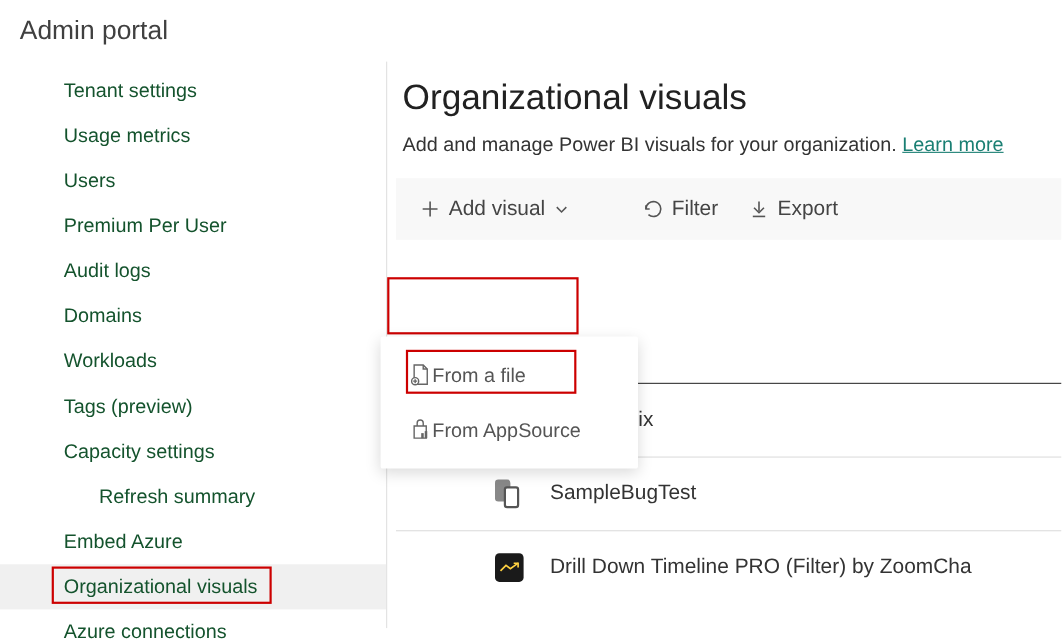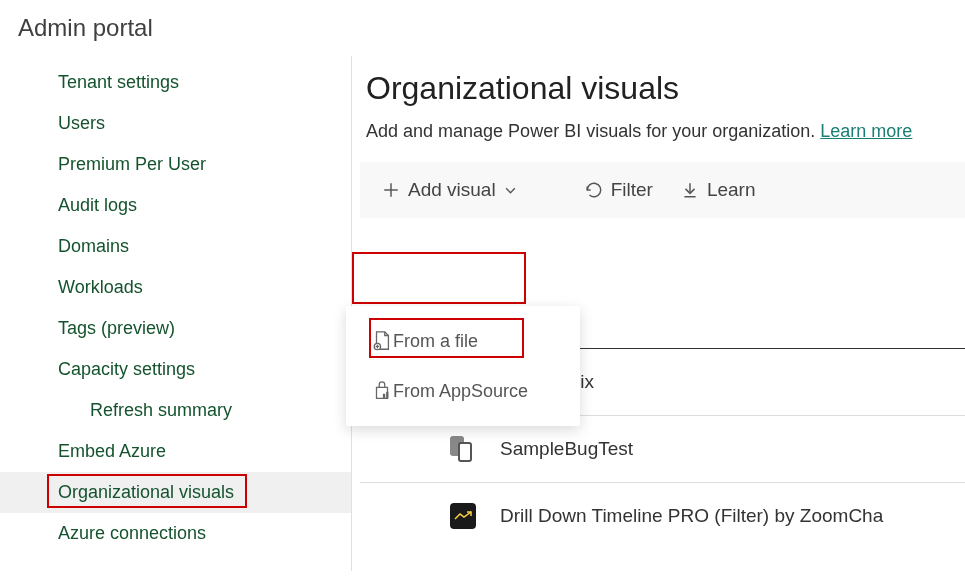--- a/index.html
+++ b/index.html
@@ -196,20 +196,21 @@
 <body>
 
 <div class="header">
   <div class="header-title">Admin portal</div>
 </div>
 
 <div class="main">
 
   <div class="sidebar">
     <div class="sidebar-item"><span>Tenant settings</span></div>
+    <div class="sidebar-item"><span>Usage metrics</span></div>
     <div class="sidebar-item"><span>Users</span></div>
     <div class="sidebar-item"><span>Premium Per User</span></div>
     <div class="sidebar-item"><span>Audit logs</span></div>
     <div class="sidebar-item"><span>Domains</span></div>
     <div class="sidebar-item"><span>Workloads</span></div>
     <div class="sidebar-item"><span>Tags (preview)</span></div>
     <div class="sidebar-item"><span>Capacity settings</span></div>
     <div class="sidebar-item sub"><span>Refresh summary</span></div>
     <div class="sidebar-item"><span>Embed Azure</span></div>
     <div class="sidebar-item active" style="position:relative;">
@@ -243,21 +244,21 @@
             <polyline points="2,5 2,8 5,8"></polyline>
           </svg>
         <span>Filter</span>
       </button>
       <button class="toolbar-btn">
         <svg viewBox="0 0 16 16" fill="none" stroke="#555" stroke-width="1.3">
             <line x1="8" y1="2" x2="8" y2="10"></line>
             <polyline points="4,7 8,11 12,7"></polyline>
             <line x1="3" y1="14" x2="13" y2="14"></line>
           </svg>
-        <span>Learn</span>
+        <span>Export</span>
       </button>
     </div>
 
     <div class="add-visual-box"></div>
 
     <div class="dropdown">
       <div class="dropdown-item">
         <svg viewBox="0 0 20 24" fill="none" stroke="#666" stroke-width="1.4">
           <path d="M4 2 L13 2 L17 6 L17 21 L4 21 Z"></path>
           <path d="M13 2 L13 6 L17 6"></path>

